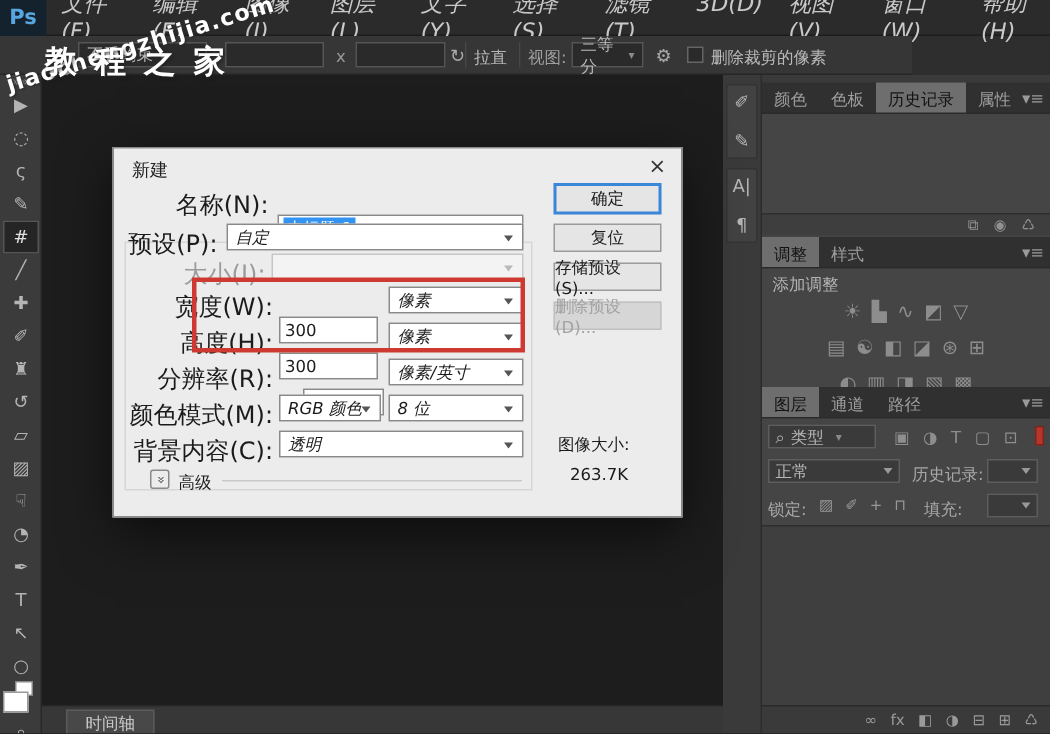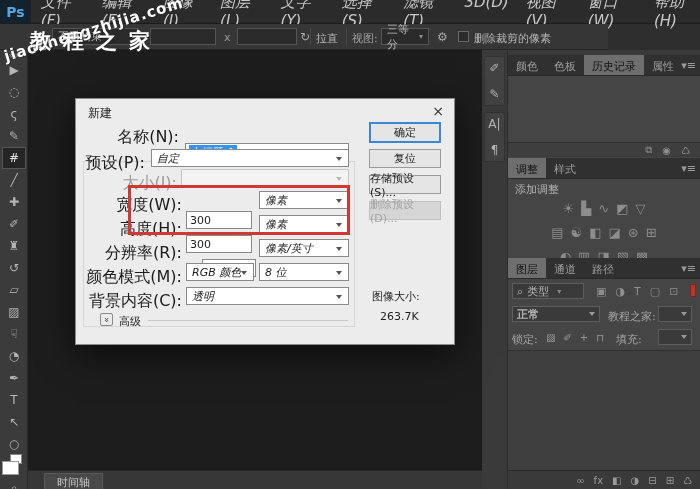--- a/index.html
+++ b/index.html
@@ -69,21 +69,21 @@
   .adjrow .adj-icon{color:#8d8d8d;font-size:13px;}
   #adjrow1{top:22px;} #adjrow2{top:46px;} #adjrow3{top:70px;}
 
   #tabs-layers{top:208px;}
   #layers-body{top:229px;height:71px;}
   .dcombo{position:absolute;height:16px;background:#3a3a3a;border:1px solid #5d5d5d;display:flex;align-items:center;padding:0 4px;color:#b5b5b5;}
   #kind-combo{left:4px;top:4px;width:72px;gap:4px;}
   #filter-icons{position:absolute;left:88px;top:6px;display:flex;gap:9px;}
   #filter-icons .p-icon{color:#8e8e8e;font-size:11px;}
   #filter-toggle{position:absolute;right:4px;top:5px;width:6px;height:13px;background:#b6362c;border:1px solid #7e241d;}
-  #blend-combo{left:4px;top:27px;width:88px;justify-content:flex-start;font-weight:bold;}
+  #blend-combo{left:4px;top:27px;width:88px;justify-content:flex-start;}
   #opacity-label{position:absolute;left:100px;top:30px;color:#a8a8a8;}
   #opacity-box{left:150px;top:27px;width:34px;}
   #lock-label{position:absolute;left:4px;top:53px;color:#a8a8a8;}
   #lock-icons{position:absolute;left:38px;top:53px;display:flex;gap:8px;}
   #lock-icons .p-icon{color:#999;font-size:10px;}
   #fill-label{position:absolute;left:108px;top:53px;color:#a8a8a8;}
   #fill-box{left:150px;top:50px;width:34px;}
   .dropbtn::after{content:"";border-left:3px solid transparent;border-right:3px solid transparent;border-top:4px solid #999;margin-left:auto;}
   #layers-list{position:absolute;left:0;top:300px;width:192px;height:120px;background:#3f3f3f;border-top:1px solid #2e2e2e;}
   #layers-footer{position:absolute;left:0;top:420px;width:192px;height:19px;background:#3a3a3a;border-top:1px solid #2b2b2b;display:flex;justify-content:flex-end;align-items:center;gap:9px;padding:0 8px;}
@@ -269,21 +269,21 @@
           <span class="p-icon">▣</span>
           <span class="p-icon">◑</span>
           <span class="p-icon">T</span>
           <span class="p-icon">▢</span>
           <span class="p-icon">⊡</span>
         </div>
       <div id="filter-toggle"></div>
       <div class="dcombo dropbtn" id="blend-combo">
         <span>正常</span>
       </div>
-      <span id="opacity-label">教程之家:</span>
+      <span id="opacity-label">历史记录:</span>
       <div class="dcombo dropbtn" id="opacity-box"></div>
       <span id="lock-label">锁定:</span>
       <div id="lock-icons">
           <span class="p-icon">▨</span>
           <span class="p-icon">✐</span>
           <span class="p-icon">+</span>
           <span class="p-icon">⊓</span>
         </div>
       <span id="fill-label">填充:</span>
       <div class="dcombo dropbtn" id="fill-box"></div>

